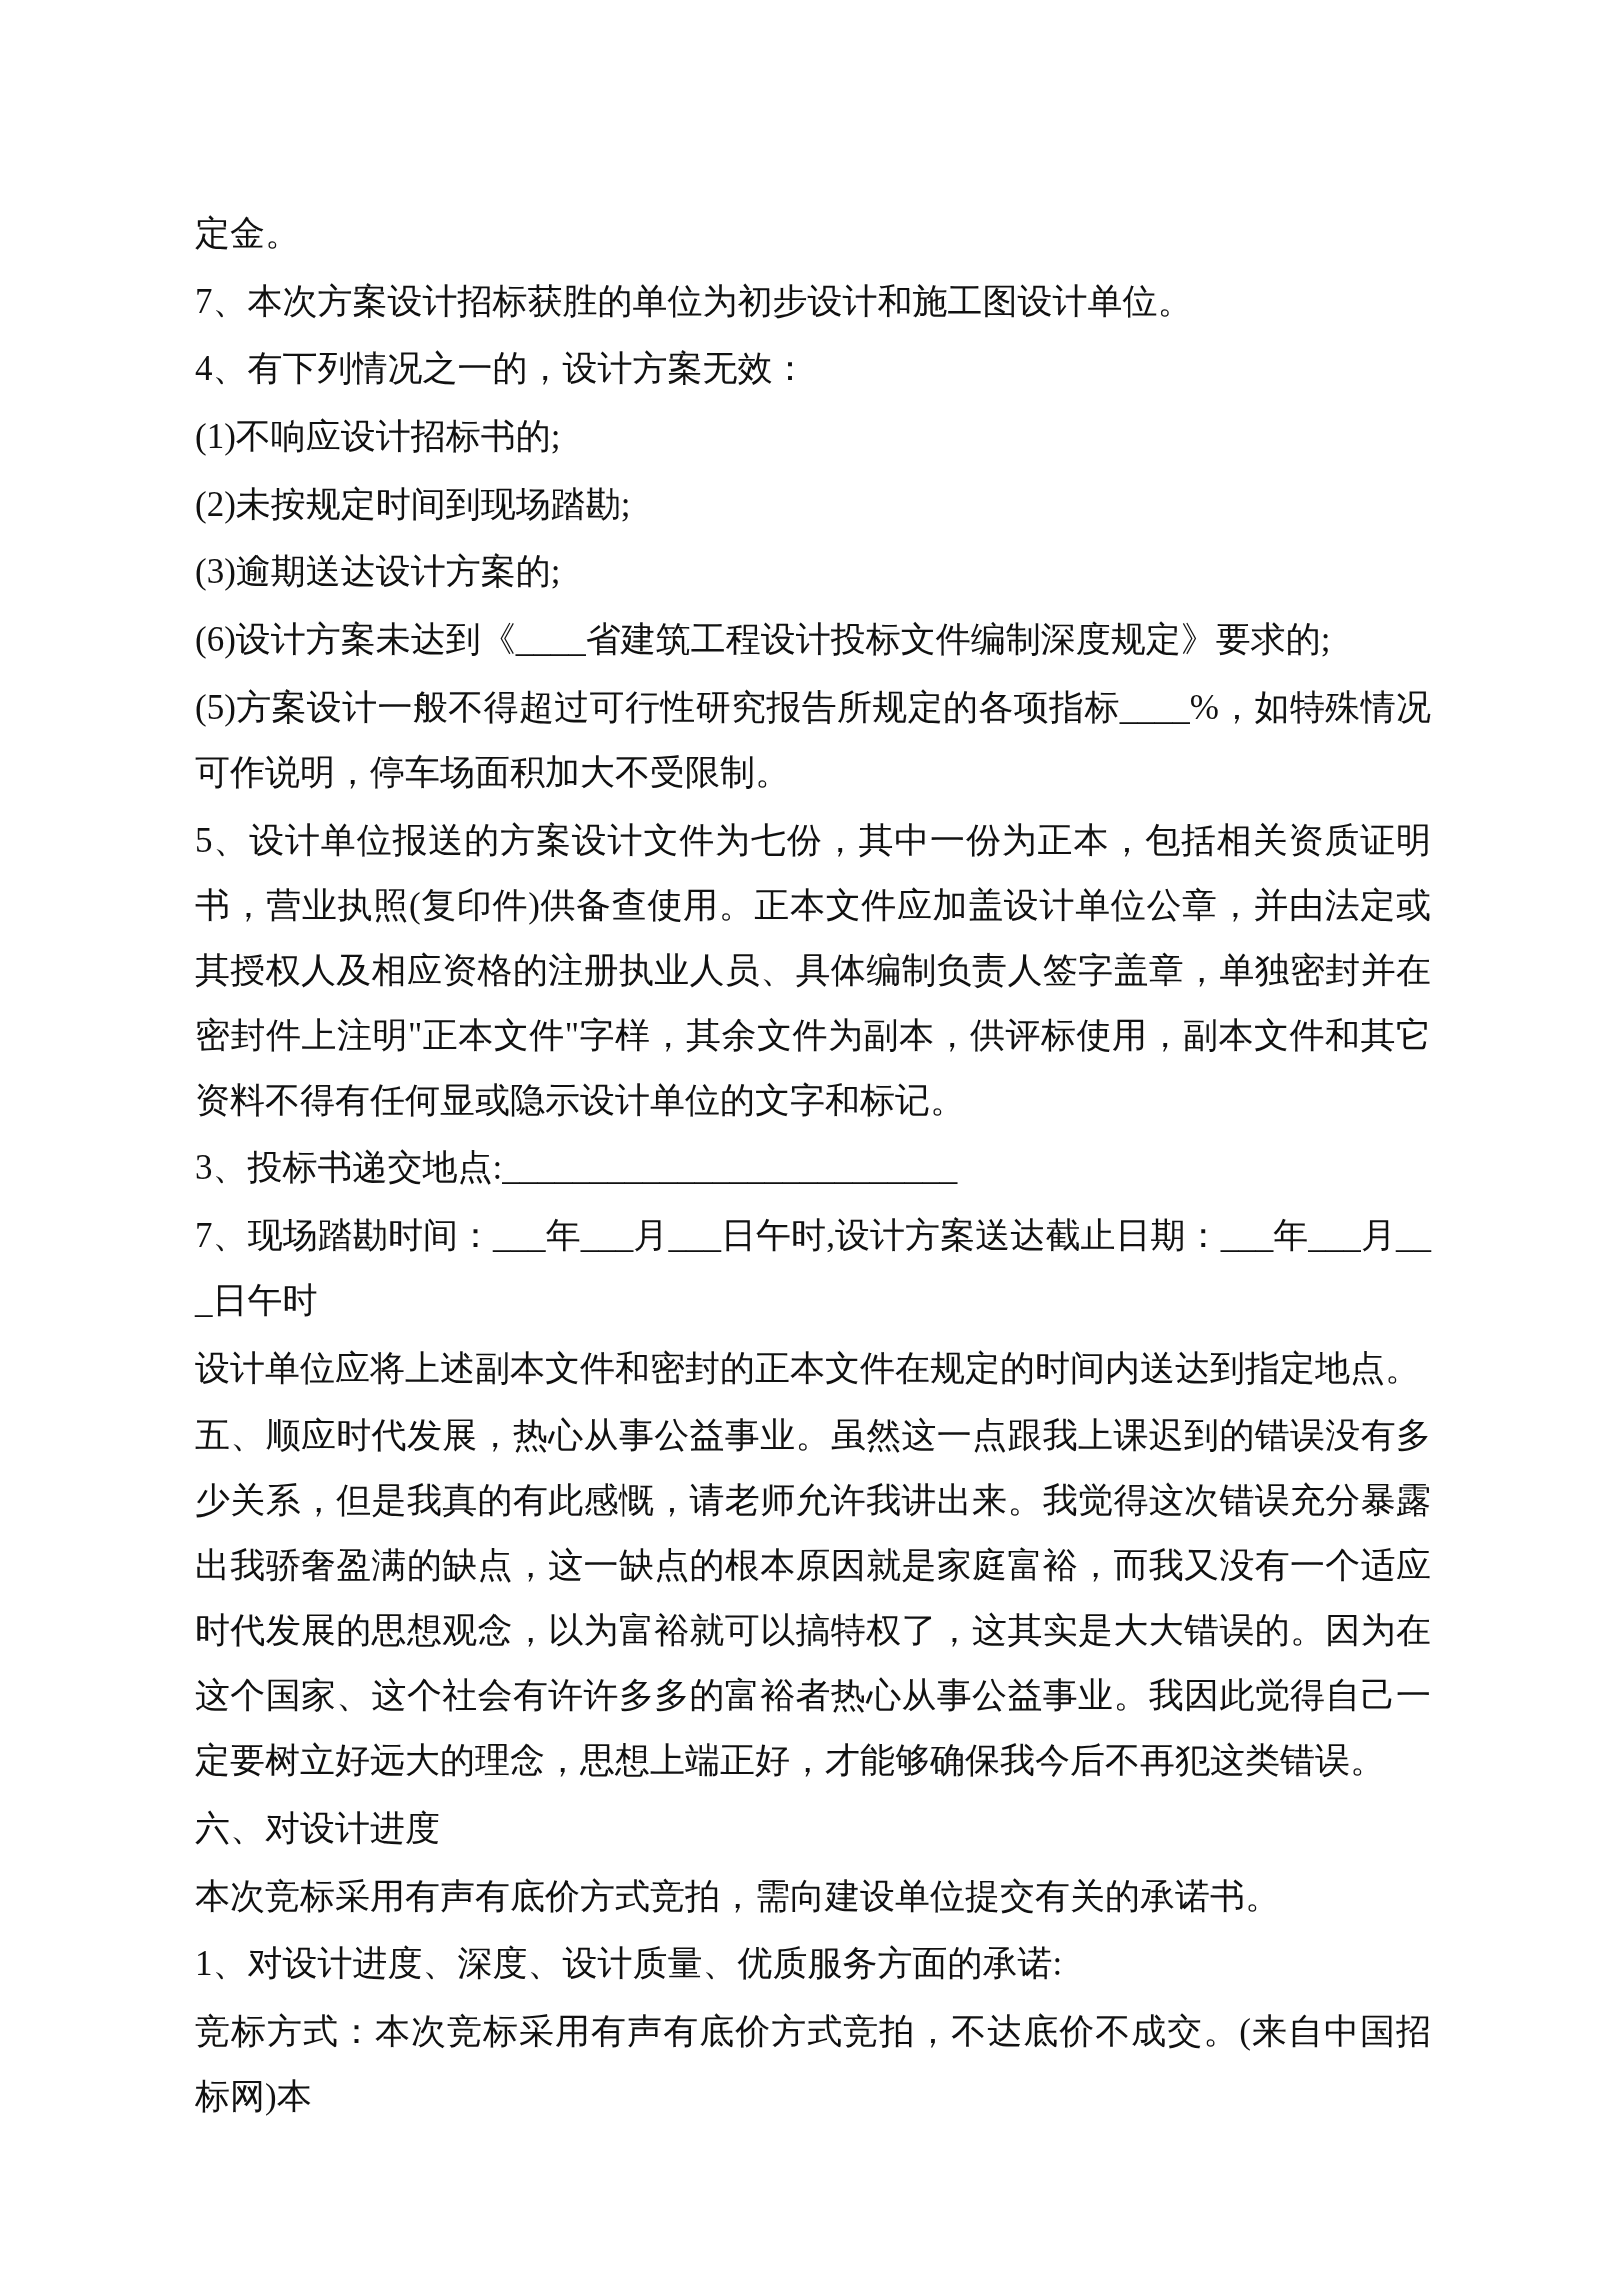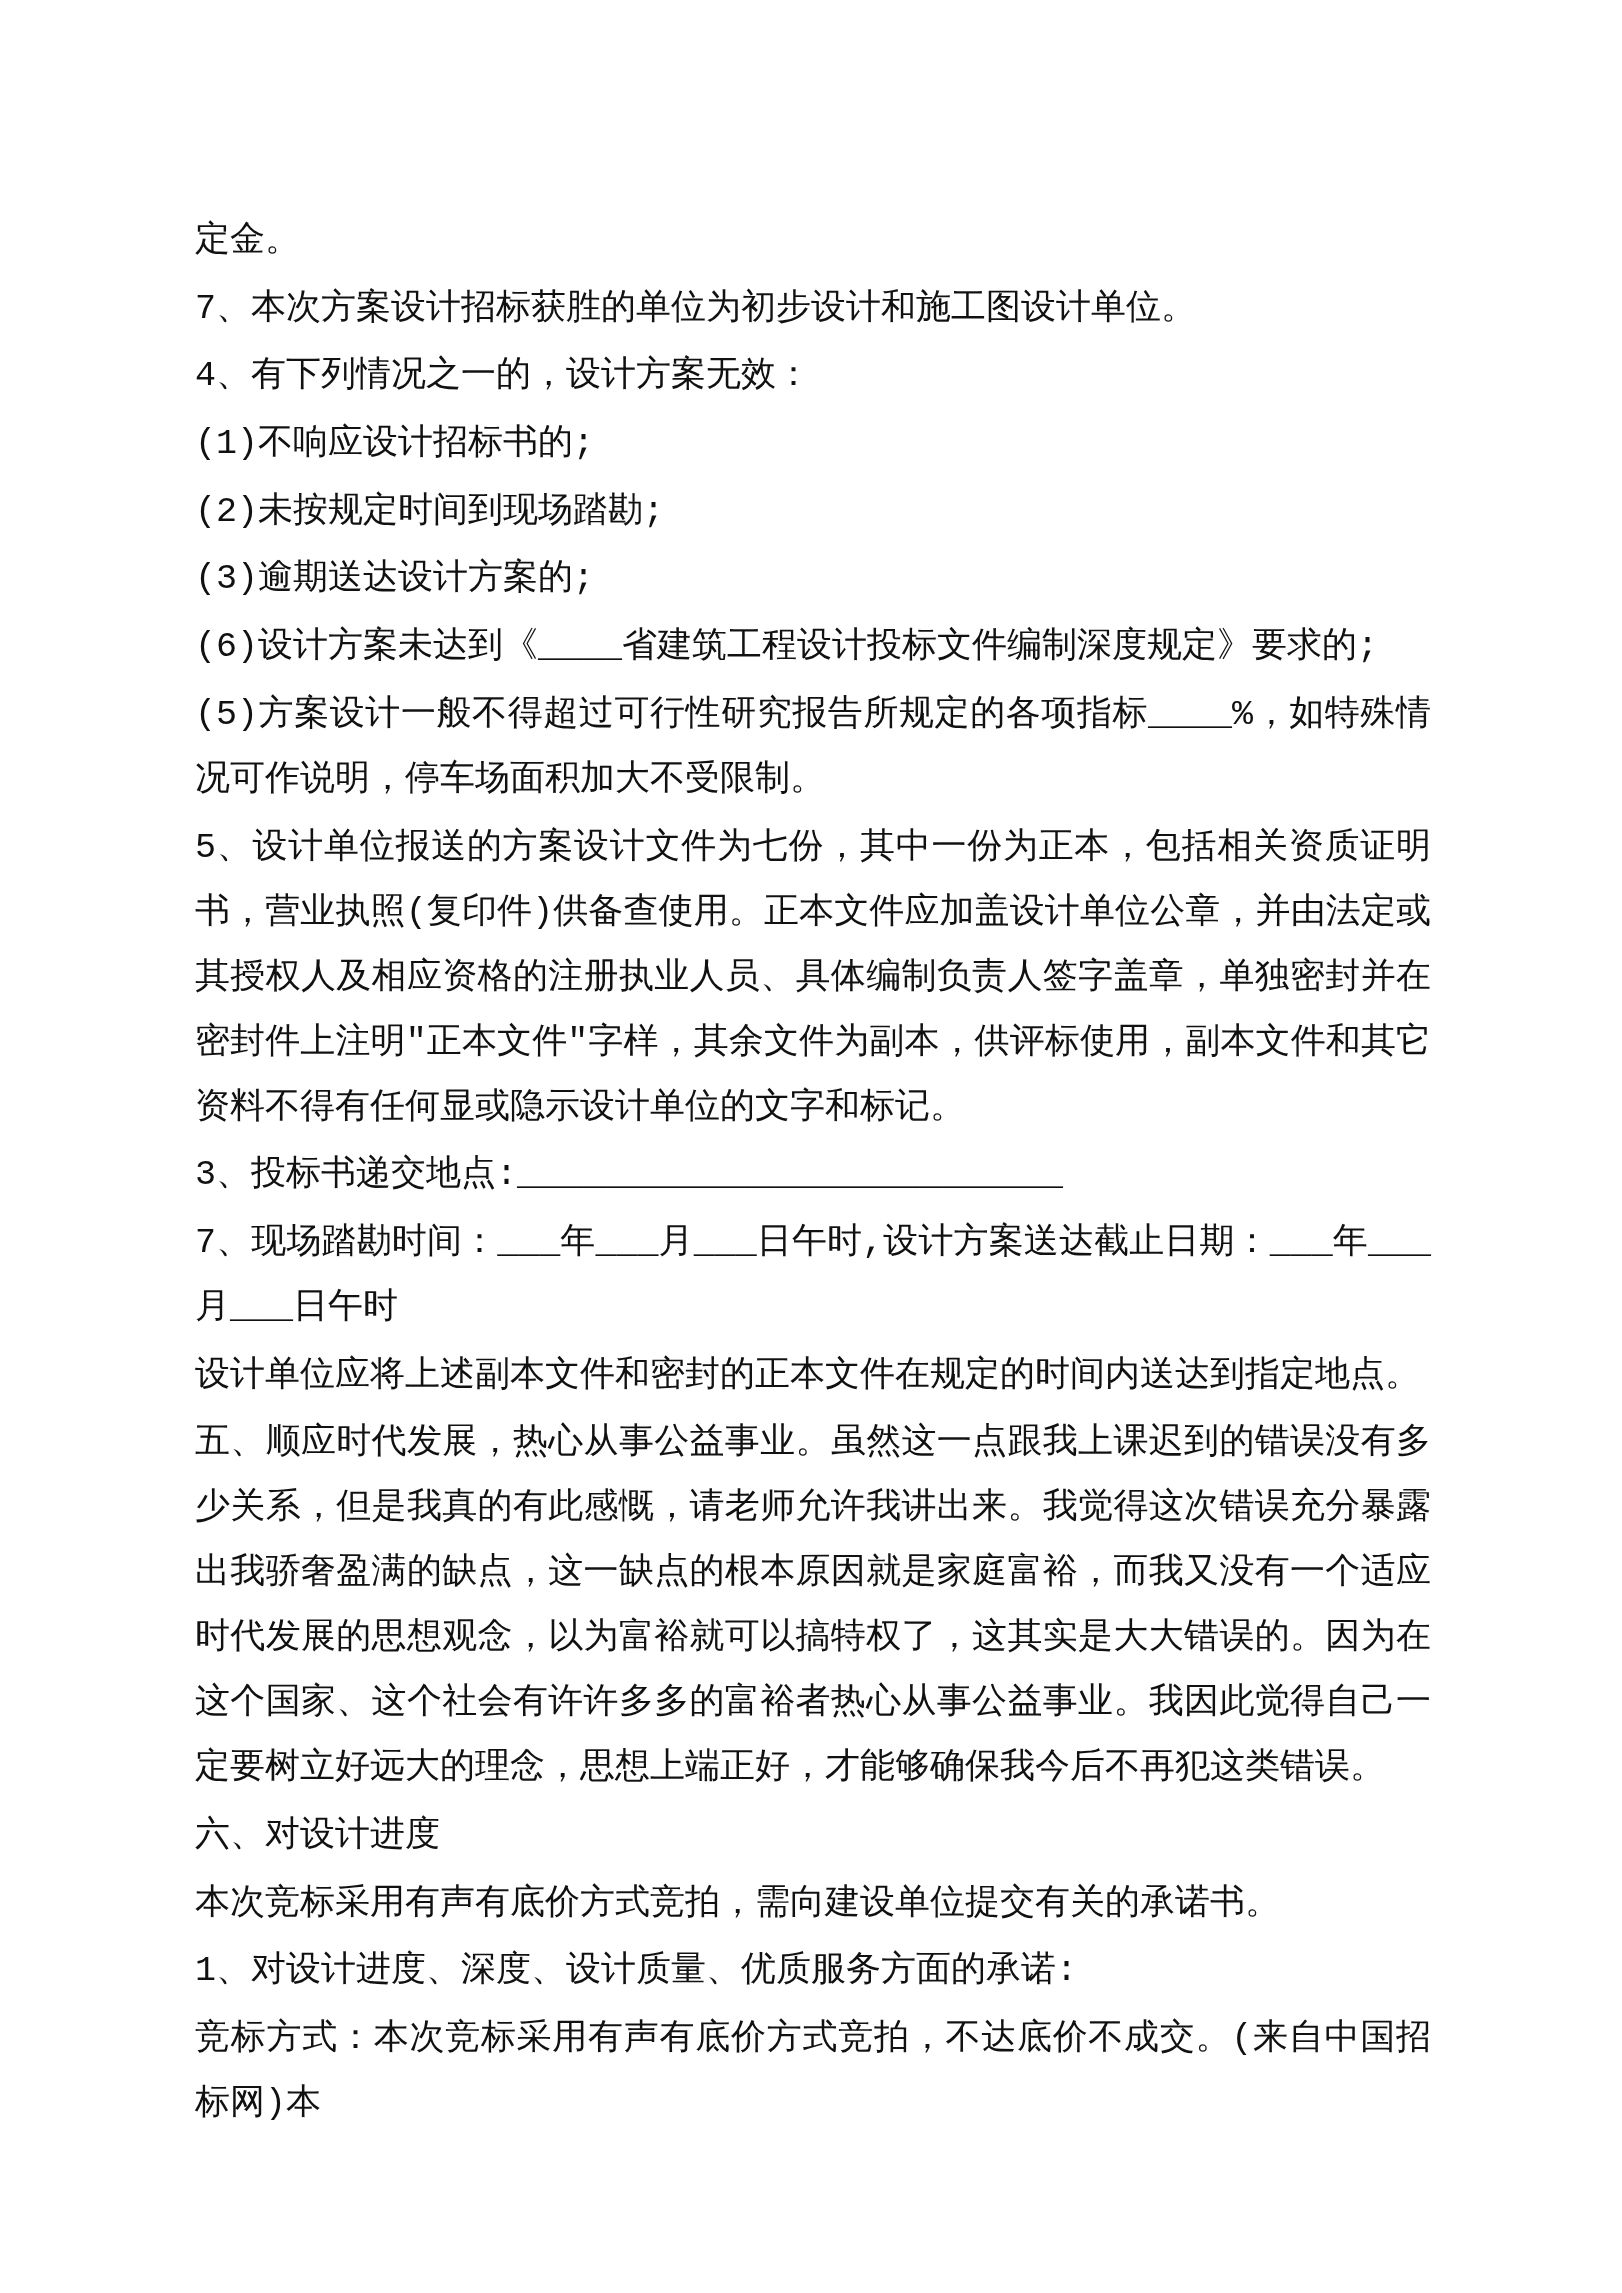--- a/index.html
+++ b/index.html
@@ -4,23 +4,23 @@
 <style>
   html, body {
     margin: 0;
     padding: 0;
     background: #ffffff;
   }
   .page {
     position: relative;
     width: 1623px;
     height: 2122px;
-    margin: 16px auto;
+    margin: 8px auto;
     background: #ffffff;
-    font-family: Liberation Mono, monospace;
+    font-family: Liberation Serif, serif;
     color: #111111;
     box-sizing: border-box;
   }
   .content {
     position: absolute;
     top: 193px;
     left: 195px;
     width: 1236px;
     font-size: 35px;
     line-height: 65px;

